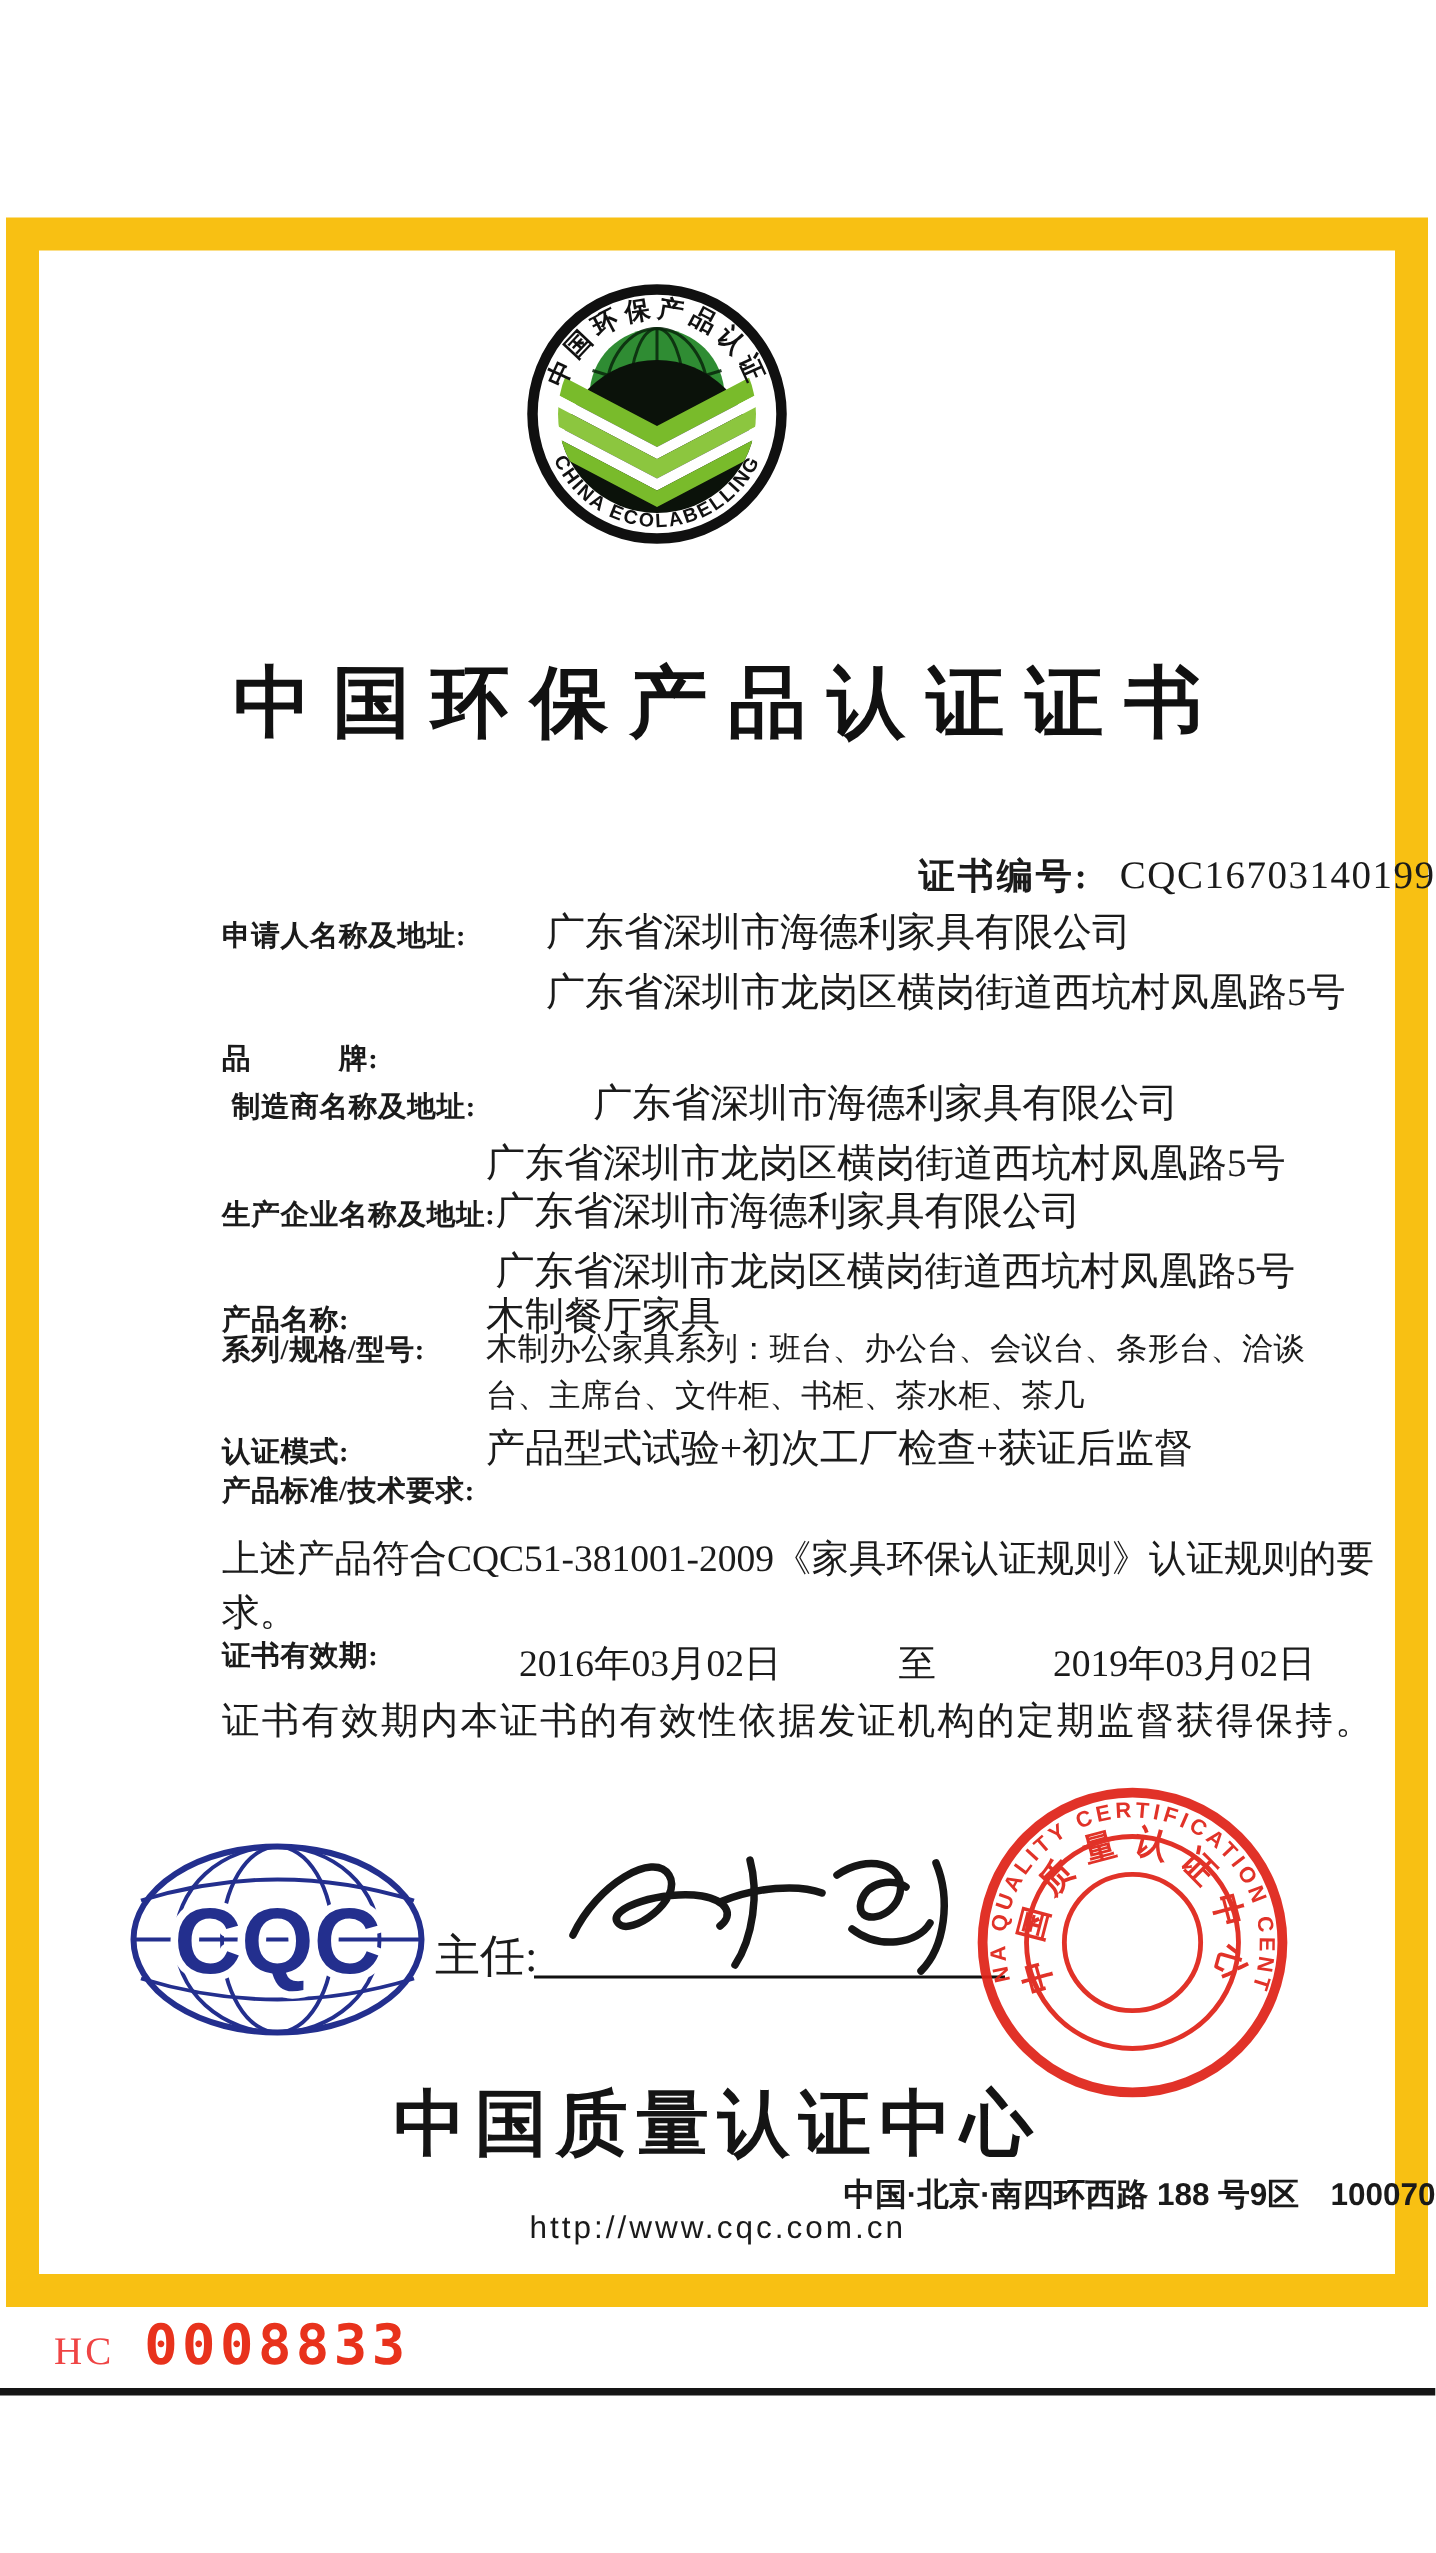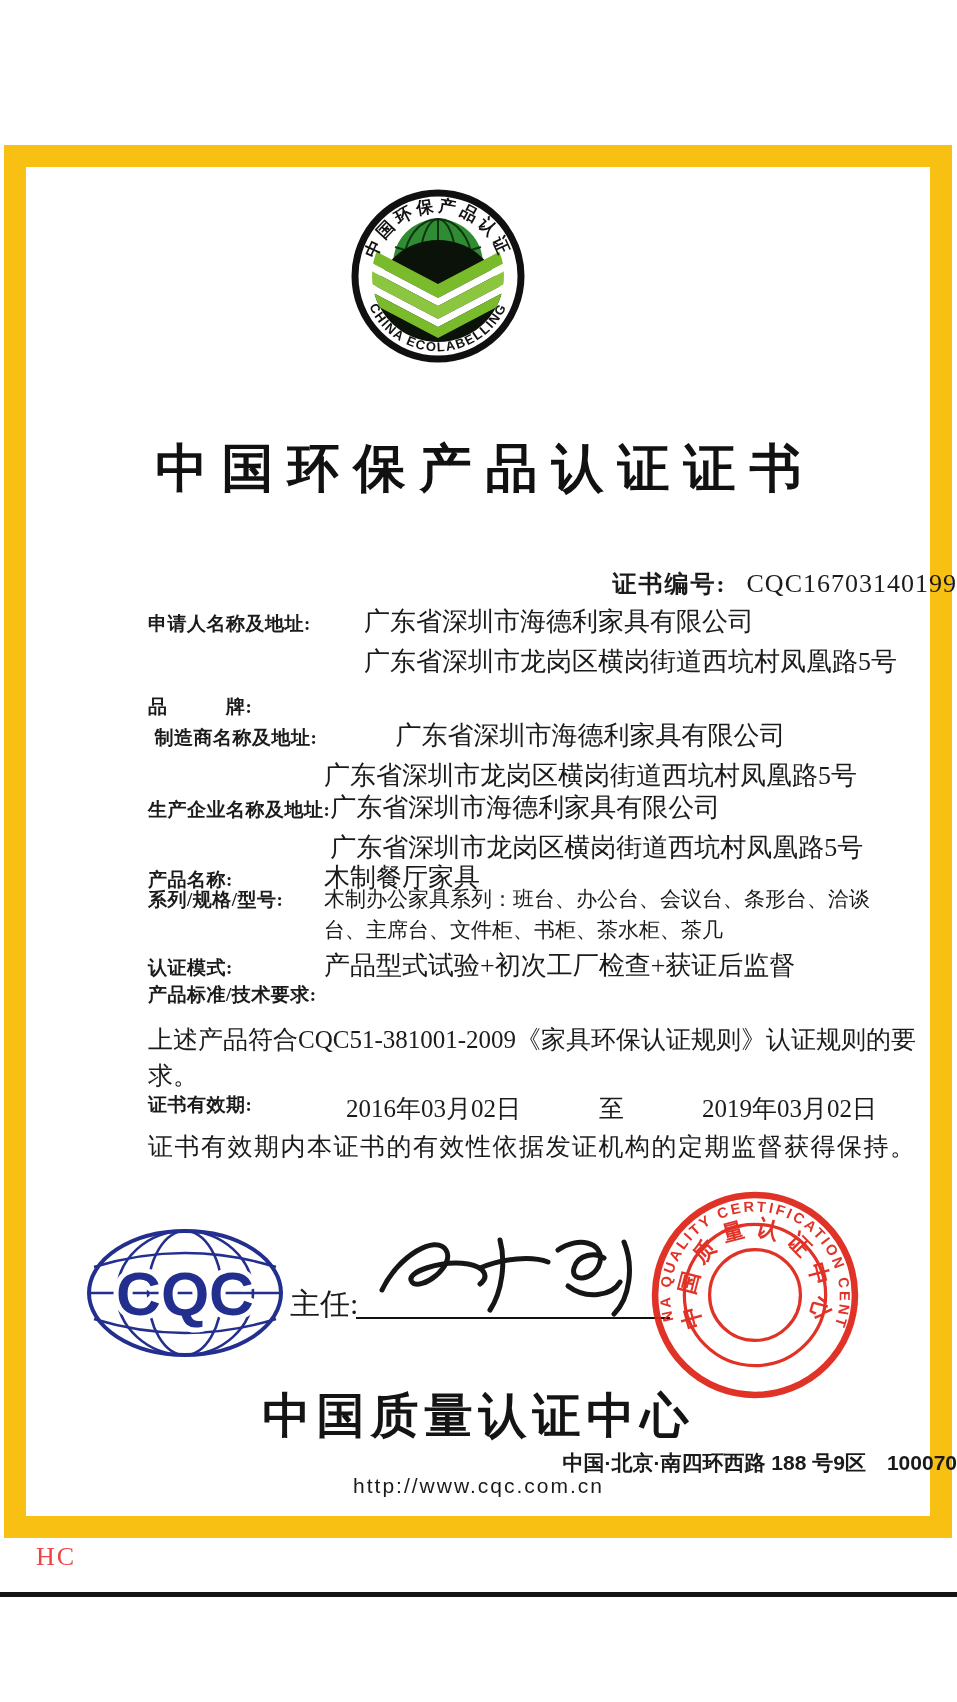--- a/index.html
+++ b/index.html
@@ -215,15 +215,16 @@
     </text>
   </svg>
 </div>
 
 <div class="abs org-name">中国质量认证中心</div>
 <div class="abs org-address">中国·北京·南四环西路 188 号9区　100070</div>
 <div class="abs org-url">http://www.cqc.com.cn</div>
 
 <div class="abs serial">
   <span class="prefix">HC</span>
+  <span class="number">0008833</span>
 </div>
 
 <div class="abs bottom-line"></div>
 
 </body></html>

